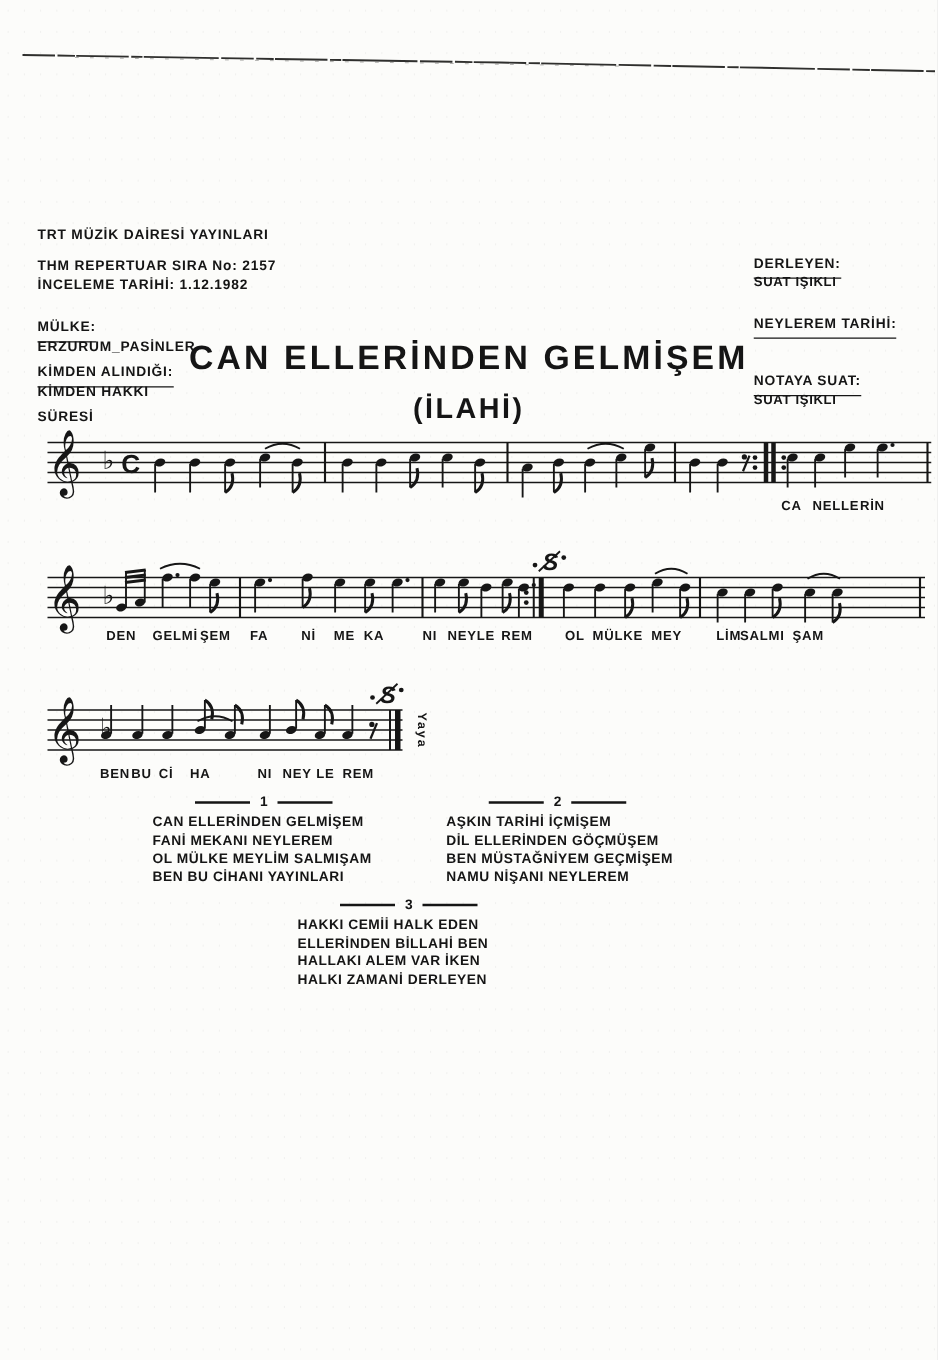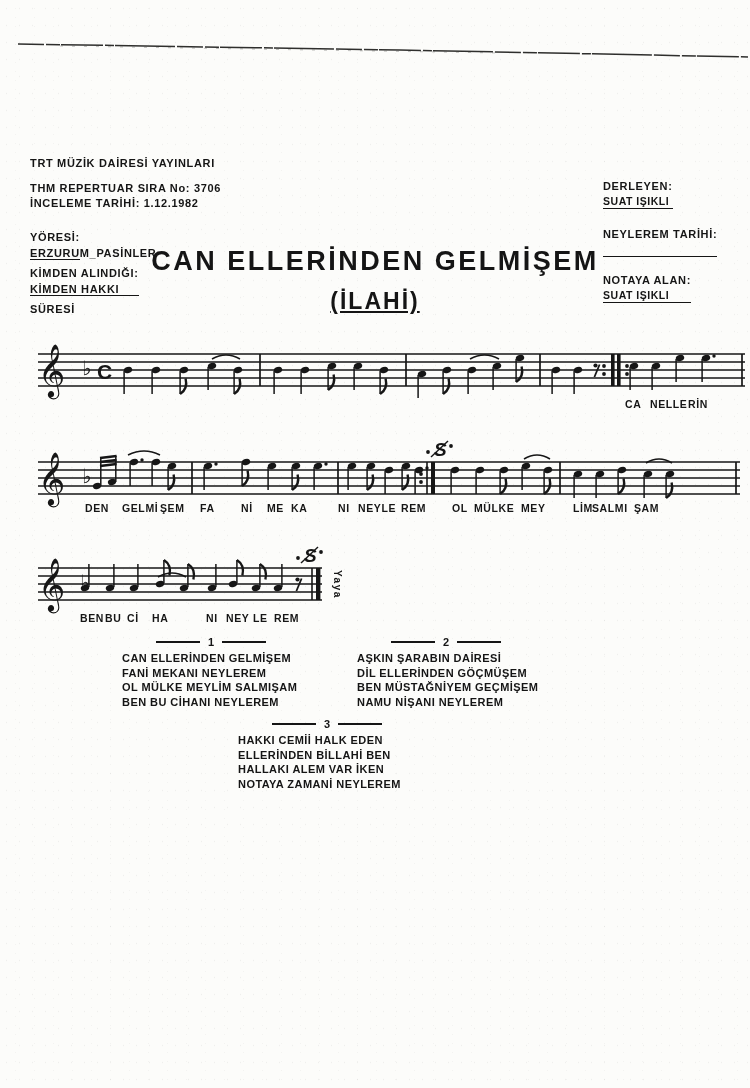--- a/index.html
+++ b/index.html
@@ -9,26 +9,26 @@
     font-family:"Liberation Sans",sans-serif;font-weight:bold;
   }
   .page::before{
     content:"";position:absolute;inset:0;pointer-events:none;
     background-image:
       radial-gradient(rgba(0,0,0,0.05) 0.6px, transparent 0.8px),
       radial-gradient(rgba(0,0,0,0.035) 0.5px, transparent 0.7px);
     background-size:13px 17px, 19px 9px;
     background-position:0 0, 6px 4px;
   }
-  .abs{position:absolute;white-space:nowrap;}
+  .abs{position:absolute;white-space:nowrap;margin-top:25px;}
   .meta{font-size:11px;letter-spacing:0.06em;}
   .meta-sm{font-size:10.5px;letter-spacing:0.05em;}
-  .ul{border-bottom:1.6px solid #151515;padding-bottom:16px;}
+  .ul{border-bottom:1.6px solid #151515;padding-bottom:5px;}
   .title-main{left:0;width:750px;text-align:center;font-size:27px;letter-spacing:2.5px;}
-  .title-sub{left:0;width:750px;text-align:center;font-size:23px;letter-spacing:2px;text-decoration:underline;}
+  .title-sub{left:0;width:750px;text-align:center;font-size:23px;letter-spacing:2px;}
   .verse{position:absolute;}
   .vh{display:flex;align-items:center;justify-content:center;gap:8px;width:178px;margin-bottom:3px;}
   .vh .dash{width:44px;border-top:2px solid #151515;}
   .vh .num{font-size:11px;}
   .vl{font-size:11px;line-height:14.5px;white-space:nowrap;letter-spacing:0.04em;}
   svg text{font-family:"Liberation Sans","DejaVu Sans",sans-serif;}
   .clefglyph{font-family:"DejaVu Sans",sans-serif;}
 </style>
 </head>
 <body>
@@ -259,66 +259,66 @@
       <text x="105" y="622" fill="#161616" font-size="10.5" font-weight="bold" letter-spacing="0.6">BU</text>
       <text x="127" y="622" fill="#161616" font-size="10.5" font-weight="bold" letter-spacing="0.6">Cİ</text>
       <text x="152" y="622" fill="#161616" font-size="10.5" font-weight="bold" letter-spacing="0.6">HA</text>
       <text x="206" y="622" fill="#161616" font-size="10.5" font-weight="bold" letter-spacing="0.6">NI</text>
       <text x="226" y="622" fill="#161616" font-size="10.5" font-weight="bold" letter-spacing="0.6">NEY</text>
       <text x="253" y="622" fill="#161616" font-size="10.5" font-weight="bold" letter-spacing="0.6">LE</text>
       <text x="274" y="622" fill="#161616" font-size="10.5" font-weight="bold" letter-spacing="0.6">REM</text>
     </svg>
 
   <div class="abs meta" style="left:30px;top:157px">TRT MÜZİK DAİRESİ YAYINLARI</div>
-  <div class="abs meta" style="left:30px;top:182px">THM REPERTUAR SIRA No: 3706</div>
+  <div class="abs meta" style="left:30px;top:182px">THM REPERTUAR SIRA No: 2157</div>
   <div class="abs meta" style="left:30px;top:197px">İNCELEME TARİHİ: 1.12.1982</div>
-  <div class="abs meta" style="left:30px;top:231px"><span class="ul">YÖRESİ:</span></div>
+  <div class="abs meta" style="left:30px;top:231px"><span class="ul">MÜLKE:</span></div>
   <div class="abs meta" style="left:30px;top:247px">ERZURUM_PASİNLER</div>
   <div class="abs meta" style="left:30px;top:267px"><span class="ul">KİMDEN ALINDIĞI:</span></div>
   <div class="abs meta" style="left:30px;top:283px">KİMDEN HAKKI</div>
   <div class="abs meta" style="left:30px;top:303px">SÜRESİ</div>
 
   <div class="abs meta" style="left:603px;top:180px"><span class="ul">DERLEYEN:</span></div>
   <div class="abs meta-sm" style="left:603px;top:195px">SUAT IŞIKLI</div>
   <div class="abs meta" style="left:603px;top:228px"><span class="ul">NEYLEREM TARİHİ:</span></div>
-  <div class="abs meta" style="left:603px;top:274px"><span class="ul">NOTAYA ALAN:</span></div>
+  <div class="abs meta" style="left:603px;top:274px"><span class="ul">NOTAYA SUAT:</span></div>
   <div class="abs meta-sm" style="left:603px;top:289px">SUAT IŞIKLI</div>
 
   <div class="abs title-main" style="top:246px">CAN ELLERİNDEN GELMİŞEM</div>
   <div class="abs title-sub" style="top:288px">(İLAHİ)</div>
 
   <div class="verse" style="left:122px;top:636px">
     <div class="vh">
       <span class="dash"></span>
       <span class="num">1</span>
       <span class="dash"></span>
     </div>
     <div class="vl">CAN ELLERİNDEN GELMİŞEM</div>
     <div class="vl">FANİ MEKANI NEYLEREM</div>
     <div class="vl">OL MÜLKE MEYLİM SALMIŞAM</div>
-    <div class="vl">BEN BU CİHANI NEYLEREM</div>
+    <div class="vl">BEN BU CİHANI YAYINLARI</div>
   </div>
 
   <div class="verse" style="left:357px;top:636px">
     <div class="vh">
       <span class="dash"></span>
       <span class="num">2</span>
       <span class="dash"></span>
     </div>
-    <div class="vl">AŞKIN ŞARABIN DAİRESİ</div>
+    <div class="vl">AŞKIN TARİHİ İÇMİŞEM</div>
     <div class="vl">DİL ELLERİNDEN GÖÇMÜŞEM</div>
     <div class="vl">BEN MÜSTAĞNİYEM GEÇMİŞEM</div>
     <div class="vl">NAMU NİŞANI NEYLEREM</div>
   </div>
 
   <div class="verse" style="left:238px;top:718px">
     <div class="vh">
       <span class="dash"></span>
       <span class="num">3</span>
       <span class="dash"></span>
     </div>
     <div class="vl">HAKKI CEMİİ HALK EDEN</div>
     <div class="vl">ELLERİNDEN BİLLAHİ BEN</div>
     <div class="vl">HALLAKI ALEM VAR İKEN</div>
-    <div class="vl">NOTAYA ZAMANİ NEYLEREM</div>
+    <div class="vl">HALKI ZAMANİ DERLEYEN</div>
   </div>
 
 </div>
 
 </body></html>

